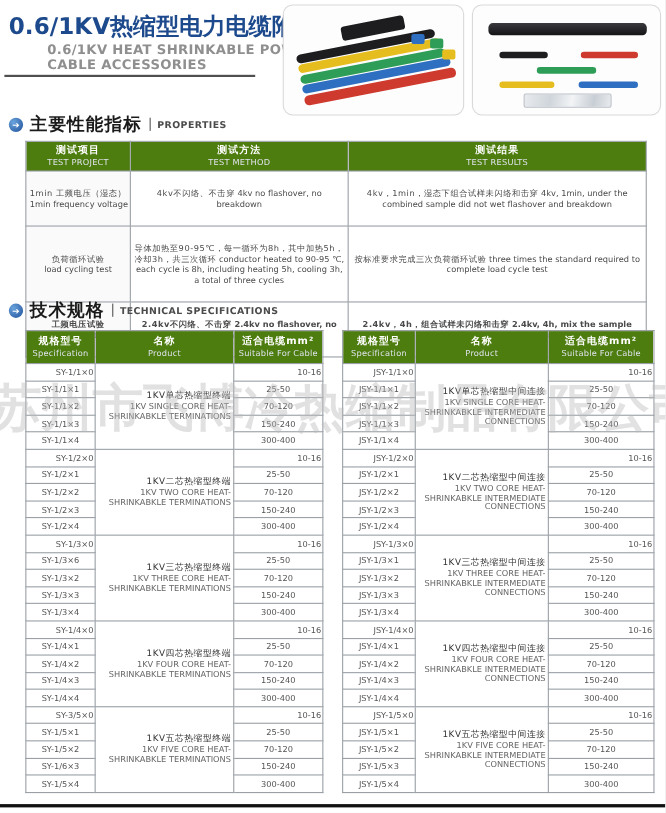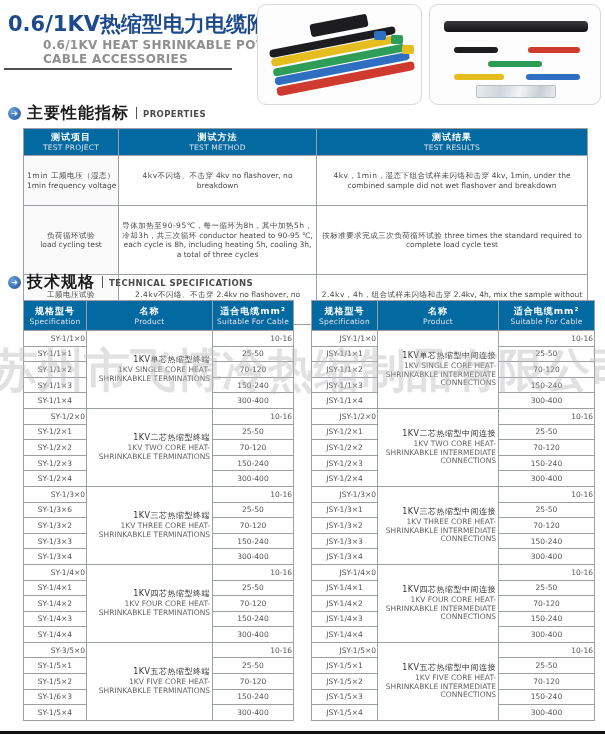--- a/index.html
+++ b/index.html
@@ -29,32 +29,32 @@
   .sec-head.first { top:105px; } .sec-head.second { top:274px; }
   .bullet { width:13px; height:13px; border-radius:50%; background:radial-gradient(circle at 32% 32%, #6aa4dc, #1e4f9a); color:#fff;
             font-size:8px; line-height:13px; text-align:center; margin-right:6px; flex:0 0 auto; }
   .sec-cn { font-size:16px; font-weight:bold; color:#1a1a1a; letter-spacing:1px; }
   .sec-sep { width:1px; height:12px; background:#555; margin:0 6px 0 7px; }
   .sec-en { font-size:8.5px; font-weight:bold; color:#4b4b4b; letter-spacing:.4px; padding-top:2px; }
 
   
   table { border-collapse:collapse; table-layout:fixed; }
   th,td { border:1px solid #9aa0a6; text-align:center; vertical-align:middle; overflow:hidden; }
-  th { background:#0369a1; color:#fff; font-weight:normal; }
+  th { background:#4d7c0f; color:#fff; font-weight:normal; }
   th .cn { font-size:9px; font-weight:bold; line-height:11px; letter-spacing:1px; }
   th .en { font-size:7.5px; line-height:9px; color:#dfe3ec; letter-spacing:.2px; }
 
   
   .props { position:absolute; left:23px; top:128px; width:564px; }
   .props th { height:27px; }
   .props td { font-size:7.5px; line-height:9.5px; color:#4a4a4a; padding:15px 3px; }
   .props td .cn { letter-spacing:.5px; }
   .props td.project { background:#fafafa; }
   .props td.project .cn, .props td.project .en { display:block; white-space:nowrap; }
-  .props tr.r1 td { height:27px; } .props tr.r2 td { height:40px; } .props tr.r3 td { height:30px; }
+  .props tr.r1 td { height:27px; } .props tr.r2 td { height:40px; } .props tr.r3 td { height:30px;font-weight:bold; }
 
   
   .spec { position:absolute; top:300px; }
   .spec-left { left:23px; width:270px; }
   .spec-right { left:311px; width:283px; }
   .spec th { height:30px; }
   .spec td { height:15.6px; font-size:7.5px; color:#555; padding:0 1px; }
   .spec td.name-cell { padding:1px 2px; }
   .spec td.name-cell .cn { font-size:8px; color:#333; line-height:10px; letter-spacing:.5px; margin-bottom:1px; }
   .spec td.name-cell .en { font-size:7.5px; color:#666; line-height:8.5px; }

